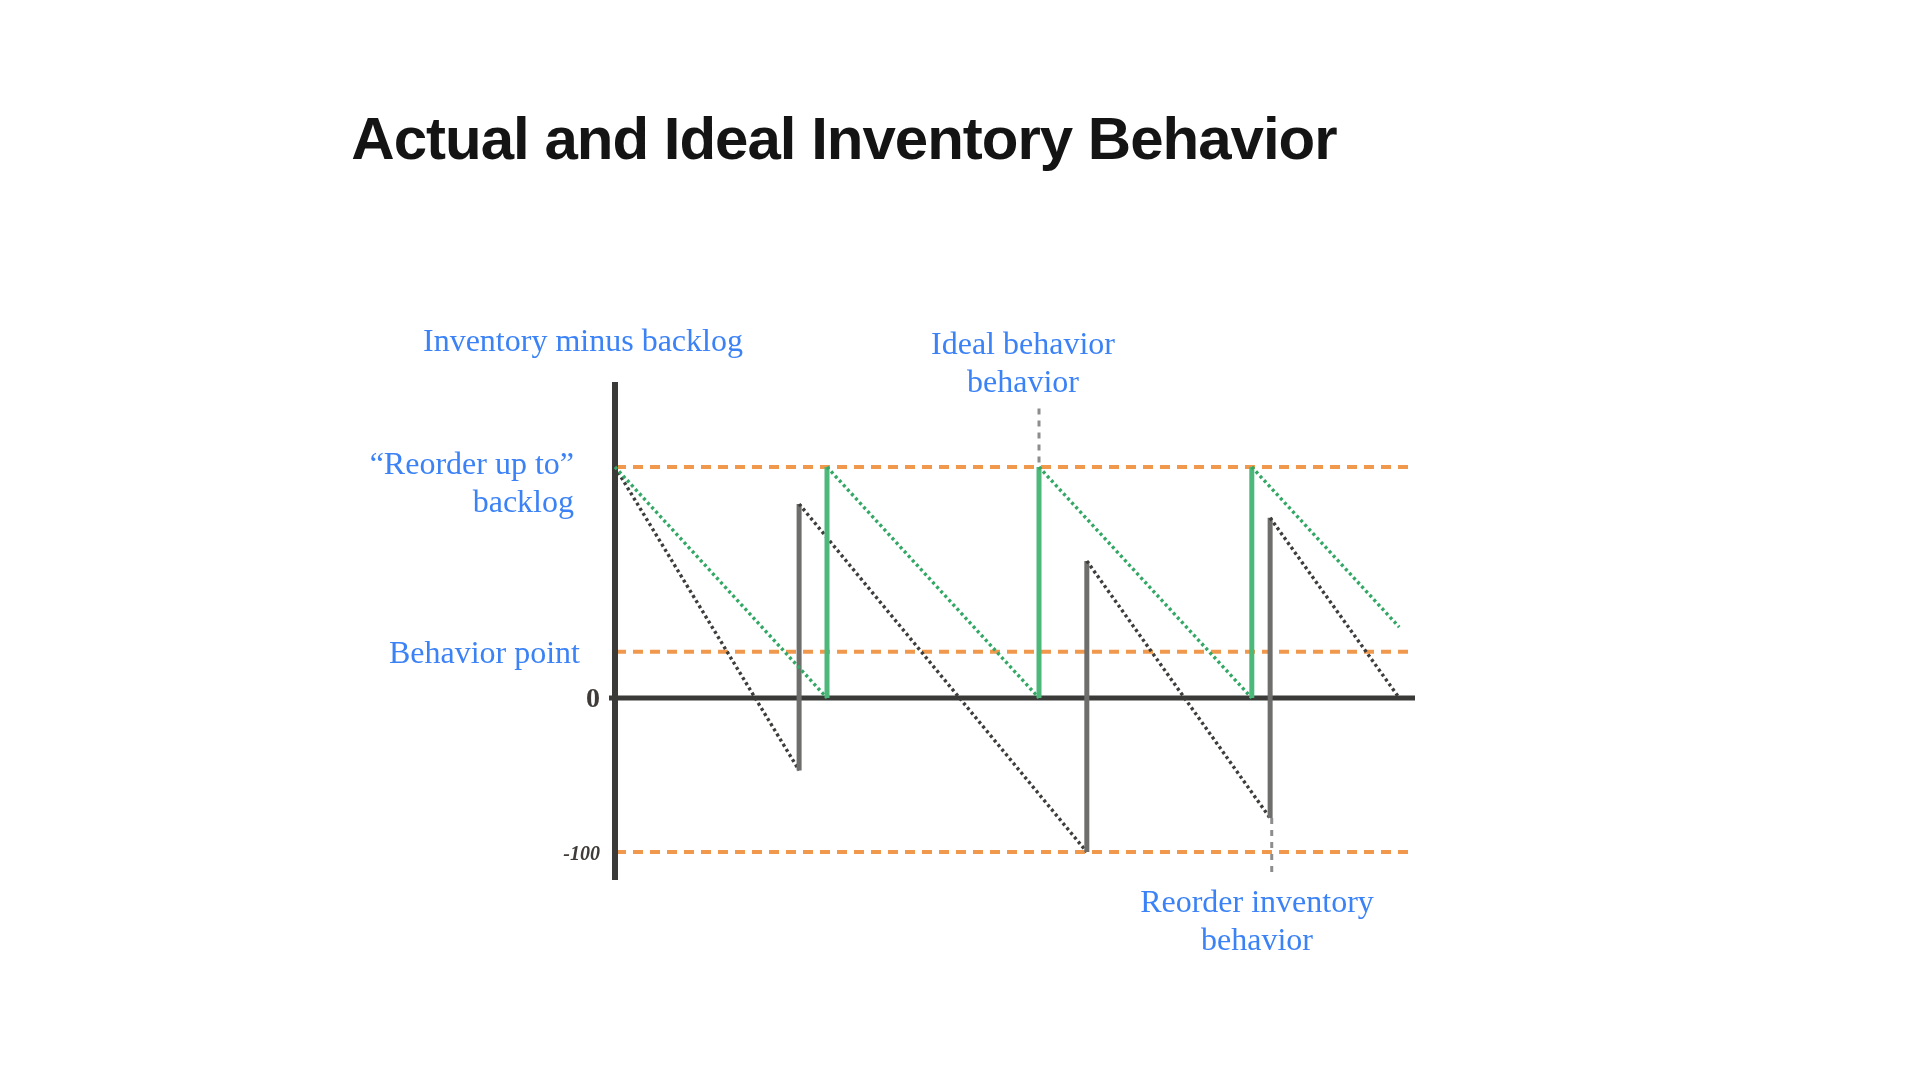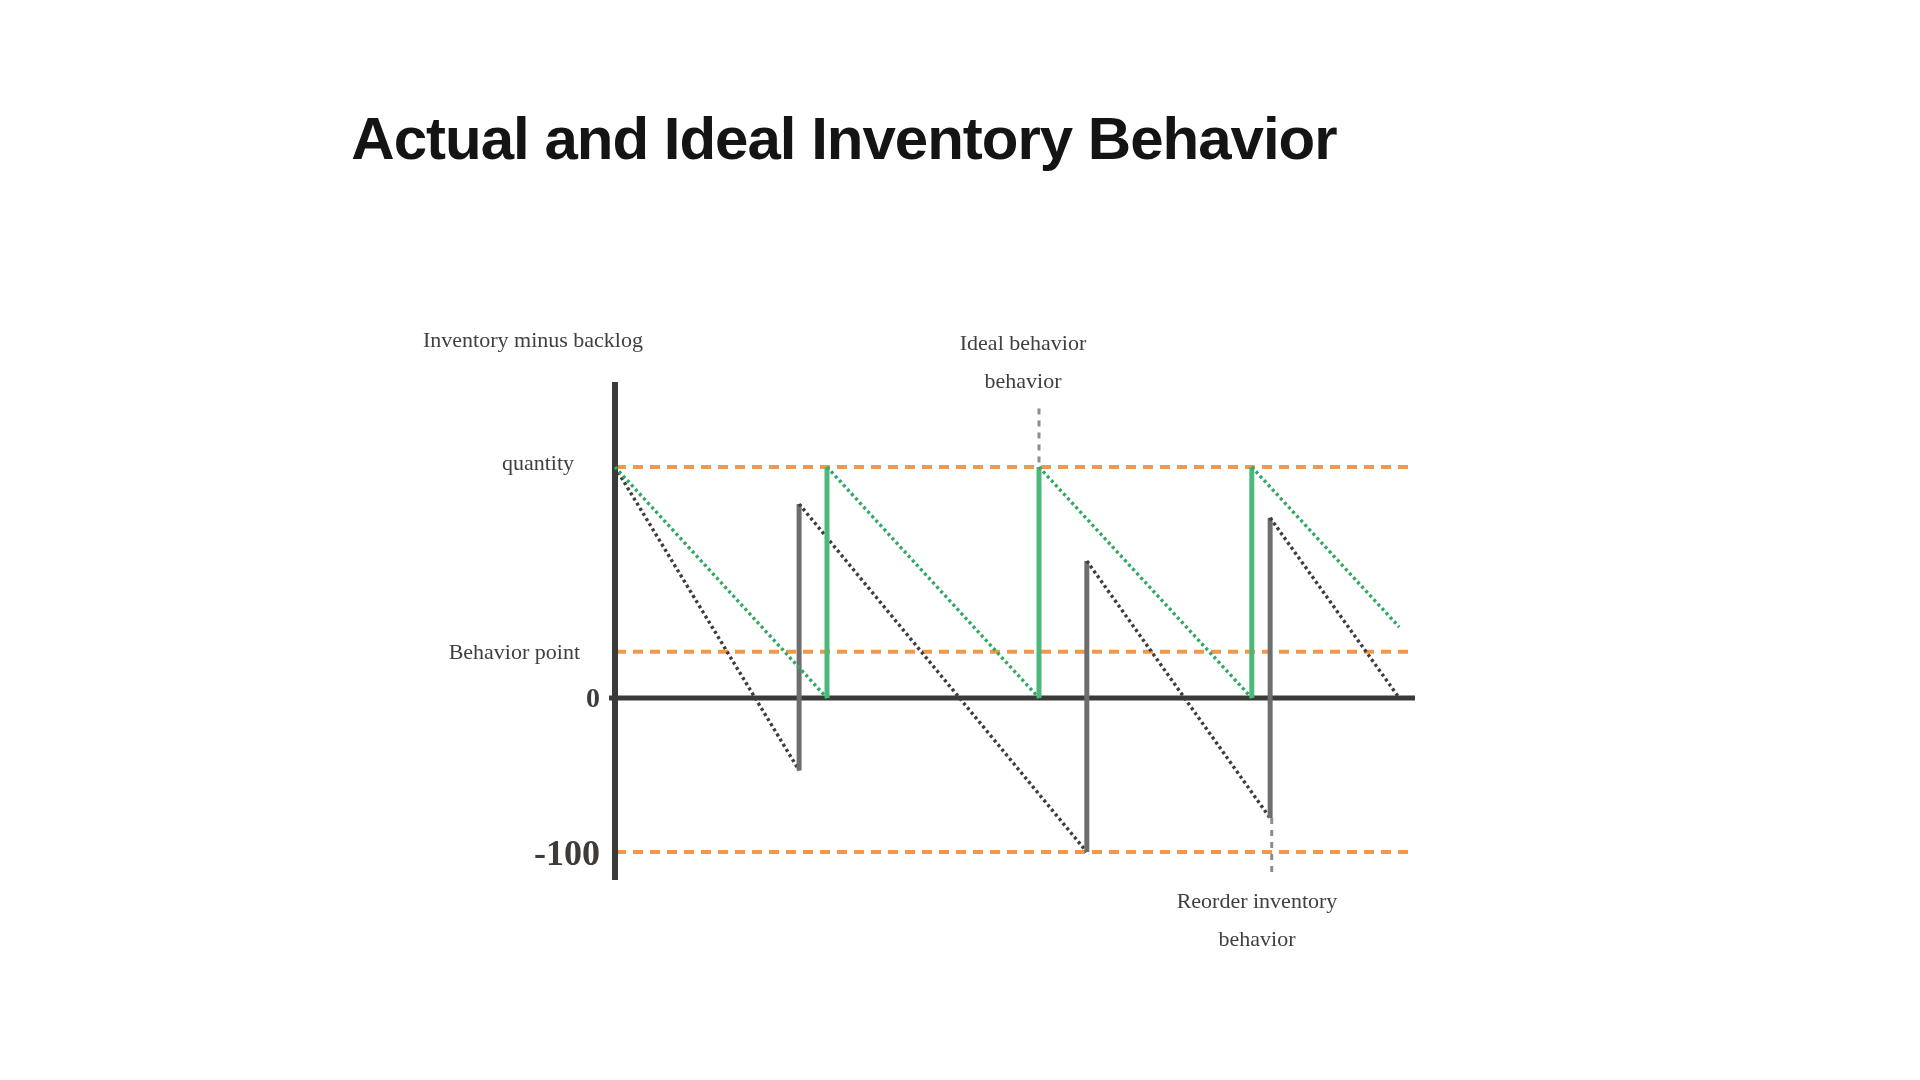--- a/index.html
+++ b/index.html
@@ -1,21 +1,21 @@
 <!DOCTYPE html>
 <html><head>
 <meta charset="utf-8">
 <style>
   html,body{margin:0;padding:0;background:#ffffff;}
   #page{position:relative;width:1688px;height:1080px;background:#ffffff;overflow:hidden;
         font-family:"Liberation Serif", serif;}
   #chart-title{position:absolute;left:0;right:0;top:104px;text-align:center;
         font-family:"Liberation Sans", sans-serif;font-weight:bold;font-size:60px;
         letter-spacing:-1px;color:#141414;margin:0;}
-  .lbl{position:absolute;color:#404040;font-size:22px;line-height:38px;white-space:nowrap;}
+  .lbl{position:absolute;color:#3b82f6;font-size:32px;line-height:38px;white-space:nowrap;}
   .lbl.right{text-align:right;}
   .lbl.center{text-align:center;}
   .lbl.bold{font-weight:bold;color:#3f3b38;}
   #chart-svg{position:absolute;left:0;top:0;}
   
   .guide{fill:none;}
   .fall{fill:none;}
   .rise{fill:none;}
   .pointer{fill:none;}
 </style>
@@ -51,27 +51,28 @@
     </svg>
 
   <div class="lbl" style="left:423px;top:321px;">Inventory minus backlog</div>
 
   <div class="lbl center" style="left:863px;top:324px;width:320px;">
     <div>Ideal behavior</div>
     <div>behavior</div>
   </div>
 
   <div class="lbl right" style="left:324px;top:444px;width:250px;">
-    <div>quantity</div>
+    <div>“Reorder up to”</div>
+    <div>backlog</div>
   </div>
 
   <div class="lbl right" style="left:330px;top:633px;width:250px;">Behavior point</div>
 
   <div class="lbl right bold" style="left:540px;top:679px;width:60px;font-size:28px;">0</div>
 
-  <div class="lbl right bold" style="left:500px;top:834px;width:100px;font-size:36px;">-100</div>
+  <div class="lbl right bold" style="left:500px;top:834px;width:100px;font-size:20px;font-style:italic;">-100</div>
 
   <div class="lbl center" style="left:1097px;top:882px;width:320px;">
     <div>Reorder inventory</div>
     <div>behavior</div>
   </div>
 
 </div>
 
 </body></html>

